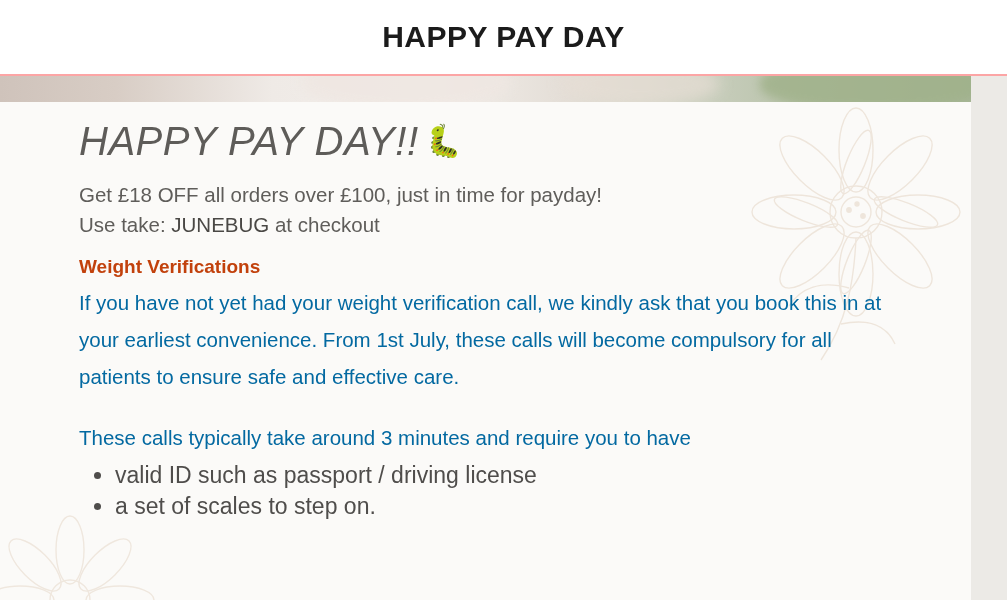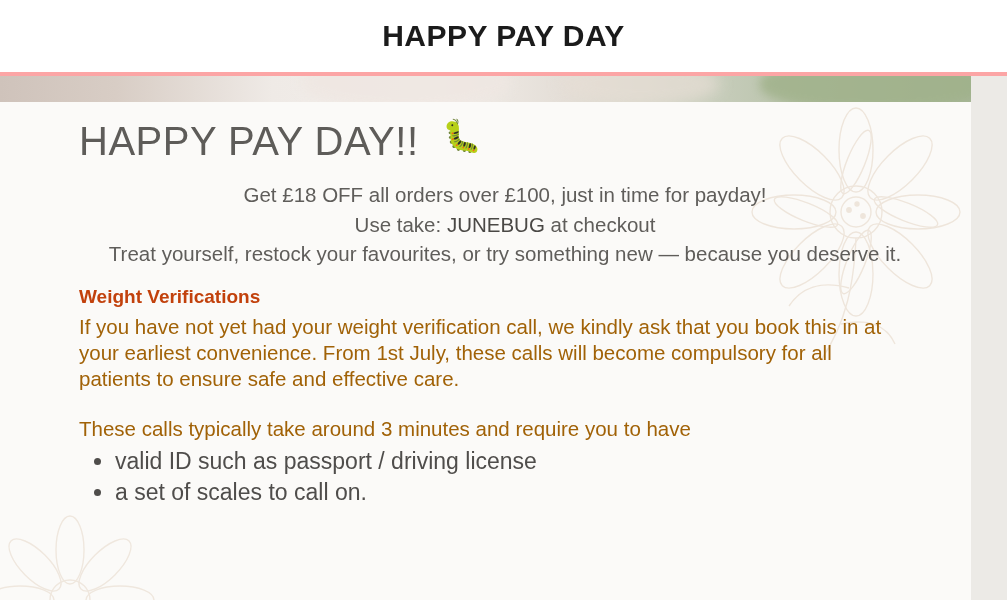--- a/index.html
+++ b/index.html
@@ -23,21 +23,21 @@
   }
 
   
   .header-bar {
     position: absolute;
     left: 0;
     top: 0;
     width: 1007px;
     height: 76px;
     background: #ffffff;
-    border-bottom: 4px solid #fca5a5;
+    border-bottom: 2px solid #fca5a5;
     display: flex;
     align-items: center;
     justify-content: center;
     box-sizing: border-box;
     z-index: 20;
   }
   .header-title {
     font-size: 30px;
     font-weight: bold;
     letter-spacing: 0.5px;
@@ -147,23 +147,24 @@
   }
 
   .headline {
     font-size: 40px;
     line-height: 1.05;
     font-weight: 400;
     color: #5c5a57;
     letter-spacing: 0.5px;
     margin: 0 0 18px 0;
     display: flex;
-    align-items: flex-start;
-    gap: 24px;
+    align-items: center;
+    gap: 4px;
     font-family: "DejaVu Sans", sans-serif;
+    font-style: italic;
   }
   .headline-text {
     font-family: "Liberation Sans", sans-serif;
     font-weight: 300;
     font-size: 40px;
     color: #5e5c59;
   }
   .bug-emoji {
     font-size: 32px;
     line-height: 1;
@@ -175,34 +176,34 @@
     line-height: 29.5px;
     color: #5f5d5a;
     font-weight: 300;
     margin-bottom: 17px;
     font-family: "Liberation Sans", sans-serif;
   }
   .promo-block .code {
     font-weight: 400;
     color: #4a4845;
   }
-  .promo-line { white-space: pre-wrap; text-align: center; }
+  .promo-line { white-space: pre-wrap; }
 
   .section-title {
     font-size: 19px;
     font-weight: 700;
     color: #c2410c;
     margin: 0 0 6px 0;
     font-family: "Liberation Sans", sans-serif;
   }
 
   .para {
     font-size: 20.5px;
-    line-height: 26px;
-    color: #a16207;
+    line-height: 37px;
+    color: #0369a1;
     font-weight: 300;
     margin: 0 0 14px 0;
     max-width: 830px;
     font-family: "Liberation Sans", sans-serif;
   }
 
   .para-spaced { margin-top: 24px; margin-bottom: 4px; }
 
   .bullets {
     margin: 0;
@@ -288,32 +289,31 @@
       <div class="content-inner">
 
         <h1 class="headline">
           <span class="headline-text">HAPPY PAY DAY!!</span>
           <span class="bug-emoji">🐛</span>
         </h1>
 
         <div class="promo-block">
           <div class="promo-line">Get £18 OFF all orders over £100, just in time for payday!</div>
           <div class="promo-line"><span>Use take: </span><span class="code">JUNEBUG</span><span> at checkout</span></div>
-          <div class="promo-line">Treat yourself, restock your favourites, or try something new — because you deserve it.</div>
         </div>
 
         <div class="section-title">Weight Verifications</div>
 
         <p class="para">If you have not yet had your weight verification call, we kindly ask that you book this in at your earliest convenience. From 1st July, these calls will become compulsory for all patients to ensure safe and effective care.</p>
 
         <p class="para para-spaced">These calls typically take around 3 minutes and require you to have</p>
 
         <ul class="bullets">
           <li>valid ID such as passport / driving license</li>
-          <li>a set of scales to call on.</li>
+          <li>a set of scales to step on.</li>
         </ul>
 
       </div>
     </div>
 
     <div class="right-gutter"></div>
   </div>
 </div>
 
 </body></html>

